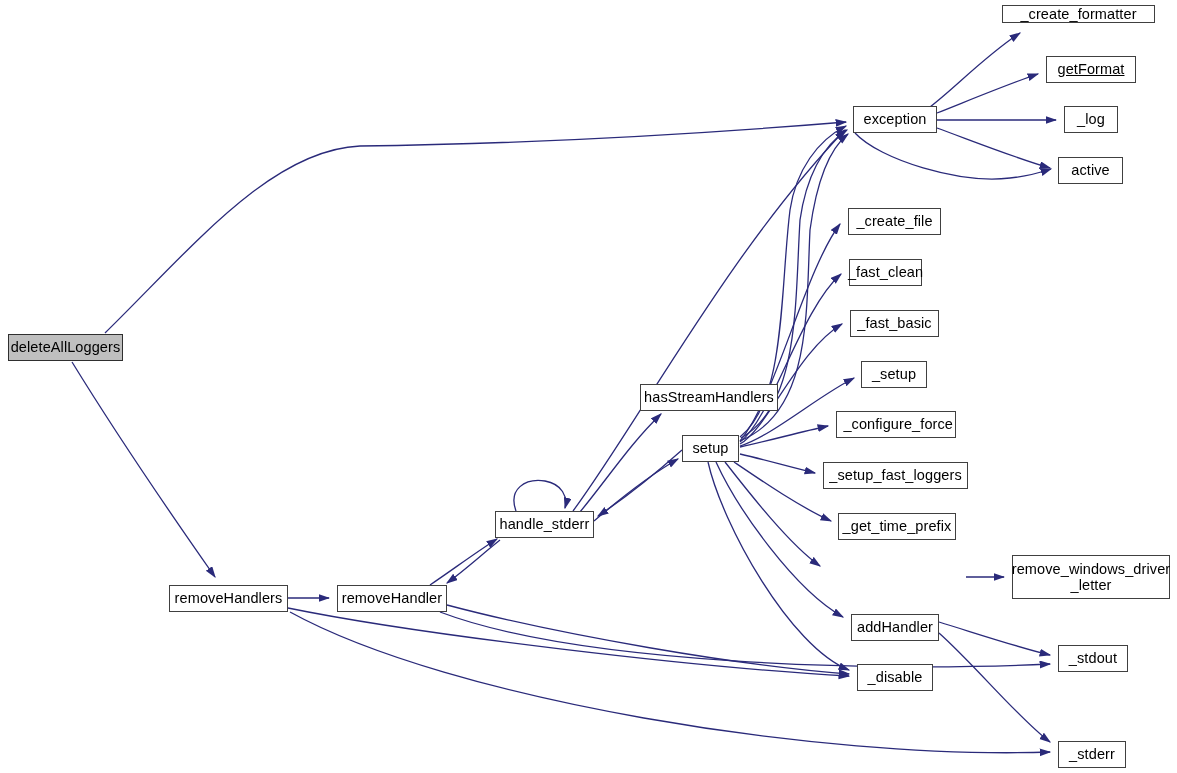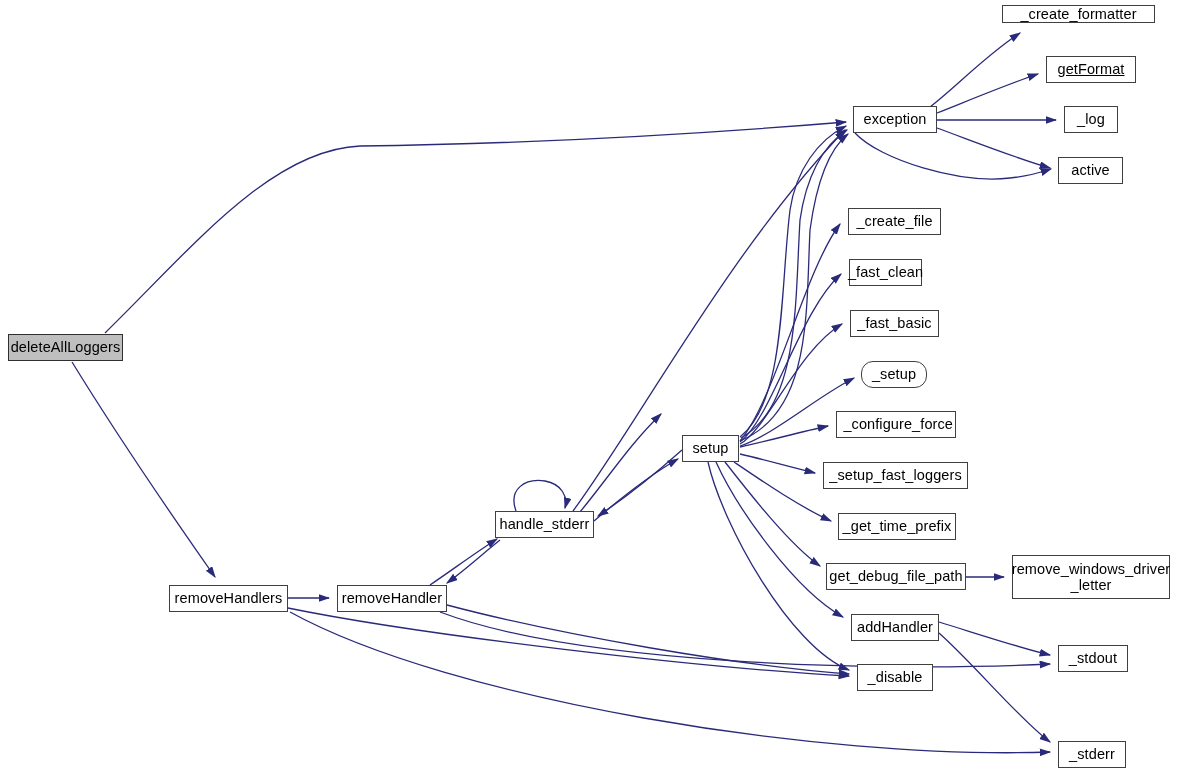--- a/index.html
+++ b/index.html
@@ -99,34 +99,34 @@
         <path d="M 288,608 C 420,635 700,668 849,676" fill="none" stroke="#2a2a7a" stroke-width="1.3" marker-end="url(#arrowhead)"></path>
         <path d="M 440,612 C 580,665 880,672 1050,664" fill="none" stroke="#2a2a7a" stroke-width="1.3" marker-end="url(#arrowhead)"></path>
         <path d="M 290,612 C 450,700 820,760 1050,752" fill="none" stroke="#2a2a7a" stroke-width="1.3" marker-end="url(#arrowhead)"></path>
       </g>
   </svg>
   <div id="node-layer">
       <div class="node highlight" style="left: 8px; top: 334px; width: 115px; height: 27px; text-align: center;"><span class="node-label">deleteAllLoggers</span></div>
       <div class="node" style="left: 169px; top: 585px; width: 119px; height: 27px;"><span class="node-label">removeHandlers</span></div>
       <div class="node" style="left: 337px; top: 585px; width: 110px; height: 27px;"><span class="node-label">removeHandler</span></div>
       <div class="node" style="left: 495px; top: 511px; width: 99px; height: 27px;"><span class="node-label">handle_stderr</span></div>
+      <div class="node" style="left: 640px; top: 384px; width: 138px; height: 27px;"><span class="node-label">hasStreamHandlers</span></div>
       <div class="node" style="left: 682px; top: 435px; width: 57px; height: 27px;"><span class="node-label">setup</span></div>
       <div class="node" style="left: 853px; top: 106px; width: 84px; height: 27px;"><span class="node-label">exception</span></div>
       <div class="node" style="left: 1002px; top: 5px; width: 153px; height: 18px;"><span class="node-label">_create_formatter</span></div>
       <div class="node" style="left: 1046px; top: 56px; width: 90px; height: 27px; text-decoration: underline;"><span class="node-label">getFormat</span></div>
       <div class="node" style="left: 1064px; top: 106px; width: 54px; height: 27px;"><span class="node-label">_log</span></div>
       <div class="node" style="left: 1058px; top: 157px; width: 65px; height: 27px;"><span class="node-label">active</span></div>
       <div class="node" style="left: 848px; top: 208px; width: 93px; height: 27px;"><span class="node-label">_create_file</span></div>
       <div class="node" style="left: 849px; top: 259px; width: 73px; height: 27px;"><span class="node-label">_fast_clean</span></div>
       <div class="node" style="left: 850px; top: 310px; width: 89px; height: 27px;"><span class="node-label">_fast_basic</span></div>
-      <div class="node" style="left: 861px; top: 361px; width: 66px; height: 27px; border-radius: 12px;"><span class="node-label">_setup</span></div>
+      <div class="node" style="left: 861px; top: 361px; width: 66px; height: 27px;"><span class="node-label">_setup</span></div>
       <div class="node" style="left: 836px; top: 411px; width: 120px; height: 27px; justify-content: flex-end;"><span class="node-label">_configure_force</span></div>
       <div class="node" style="left: 823px; top: 462px; width: 145px; height: 27px;"><span class="node-label">_setup_fast_loggers</span></div>
       <div class="node" style="left: 838px; top: 513px; width: 118px; height: 27px;"><span class="node-label">_get_time_prefix</span></div>
-      <div class="node" style="left: 826px; top: 563px; width: 140px; height: 27px;"><span class="node-label">get_debug_file_path</span></div>
       <div class="node" style="left: 1012px; top: 555px; width: 158px; height: 44px;"><span class="node-label">remove_windows_driver
 _letter</span></div>
       <div class="node" style="left: 851px; top: 614px; width: 88px; height: 27px;"><span class="node-label">addHandler</span></div>
       <div class="node" style="left: 857px; top: 664px; width: 76px; height: 27px;"><span class="node-label">_disable</span></div>
       <div class="node" style="left: 1058px; top: 645px; width: 70px; height: 27px; align-items: center;"><span class="node-label">_stdout</span></div>
       <div class="node" style="left: 1058px; top: 741px; width: 68px; height: 27px;"><span class="node-label">_stderr</span></div>
     </div>
 </div>
 
 </body></html>

